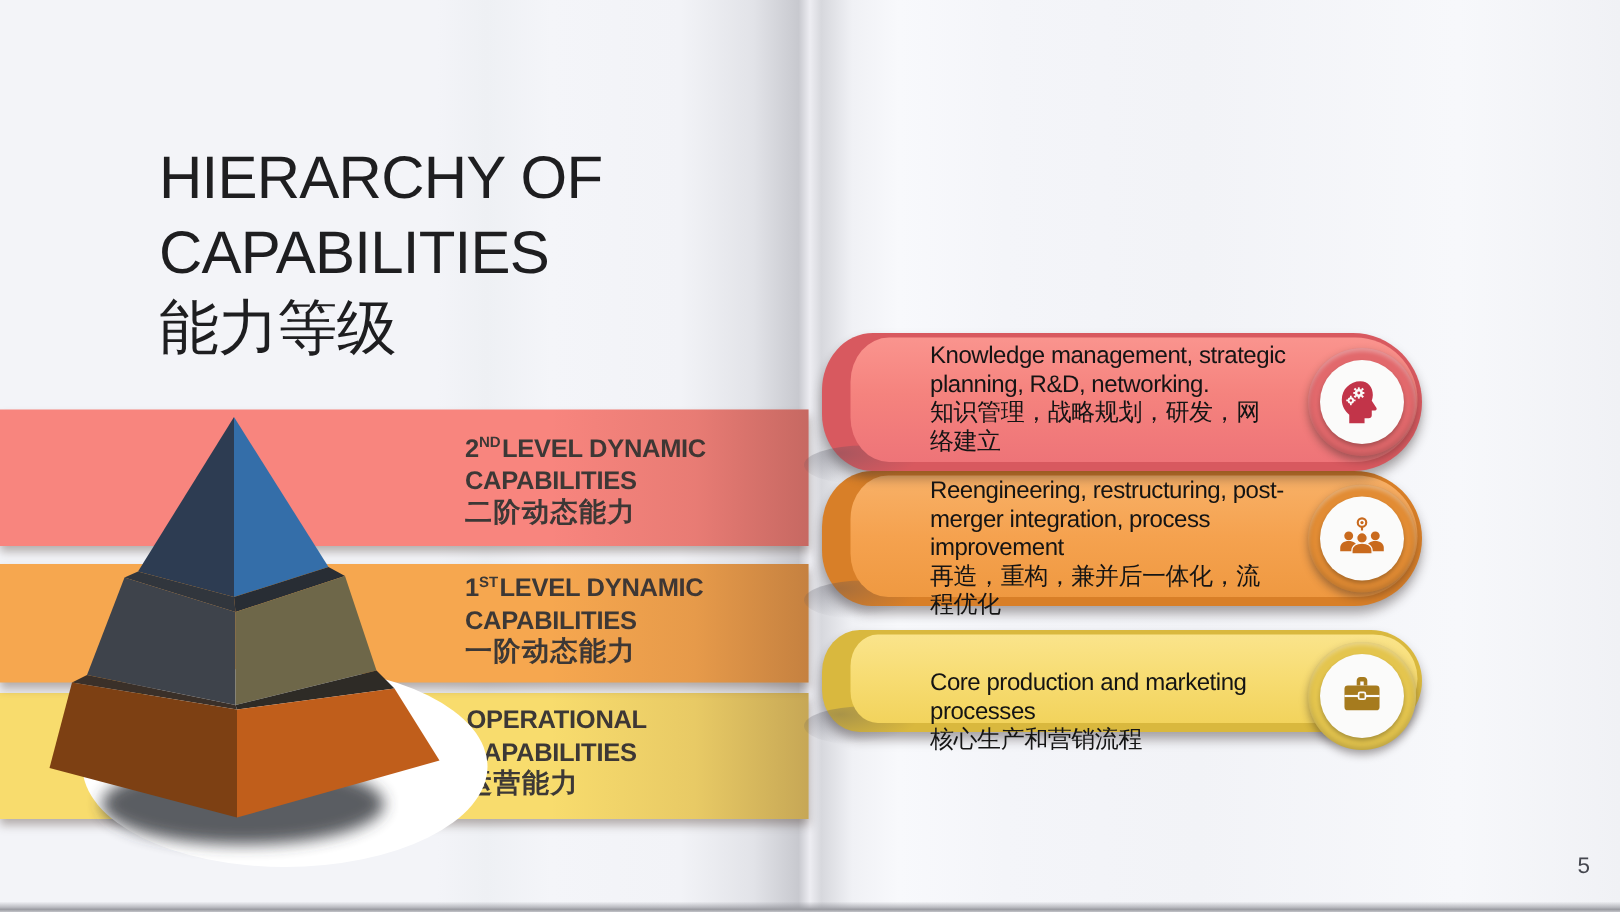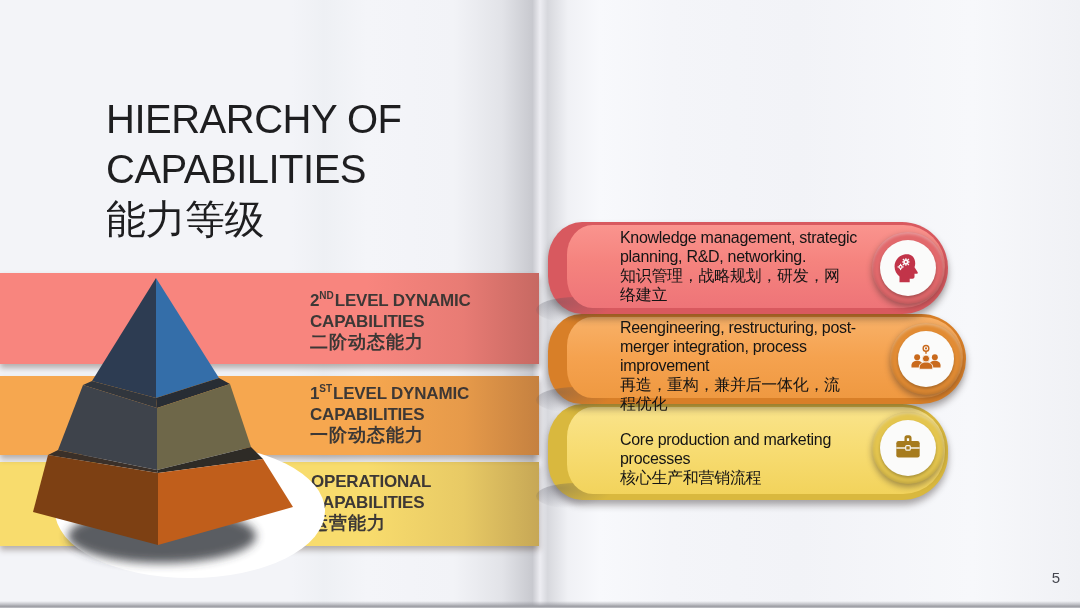--- a/index.html
+++ b/index.html
@@ -46,23 +46,23 @@
   .pill{position:absolute;left:548px;width:400px;
     border-radius:34px 46px 46px 34px / 38px 46px 46px 38px;
     box-shadow:0 5px 7px rgba(40,30,30,.38);}
   .pill::before{content:'';position:absolute;left:-12px;bottom:-9px;width:80px;height:26px;
     background:radial-gradient(ellipse at 30% 20%,rgba(80,80,92,.35),rgba(80,80,92,0) 68%);
     border-radius:50%;pointer-events:none;}
   .pill-inner{position:absolute;top:3px;right:3px;bottom:6px;left:19px;
     border-radius:26px 42px 42px 26px / 30px 42px 42px 30px;}
   .pill-red{top:222px;height:92px;background:#d8595f;}
   .pill-red .pill-inner{background:linear-gradient(180deg,#fa948e 0%,#f5837e 45%,#ee7478 100%);}
-  .pill-orange{top:314px;height:90px;background:#d87f28;padding-left:18px;}
+  .pill-orange{top:314px;height:90px;background:#d87f28;}
   .pill-orange .pill-inner{background:linear-gradient(180deg,#f8b168 0%,#f5a24f 50%,#ef9941 100%);}
-  .pill-yellow{top:404px;height:96px;background:#d9b83e;}
+  .pill-yellow{top:420px;height:68px;background:#d9b83e;}
   .pill-yellow .pill-inner{background:linear-gradient(180deg,#fae48b 0%,#f7dc72 50%,#f2d35c 100%);}
   .pill-text{position:absolute;left:72px;width:268px;z-index:6;
     font-size:16px;line-height:19px;font-weight:400;color:#141414;
     letter-spacing:-0.3px;white-space:pre-line;}
   .pill-red    .pill-text{top:6px;}
   .pill-orange .pill-text{top:4px;}
   .pill-yellow .pill-text{top:26px;}
   .pill-ring{position:absolute;right:4px;width:72px;height:72px;border-radius:50%;
     box-shadow:0 3px 6px rgba(40,30,30,.4), inset 0 -2px 4px rgba(0,0,0,.18), inset 0 2px 3px rgba(255,255,255,.35);}
   .pill-red    .pill-ring{top:10px;background:#e2696c;}

